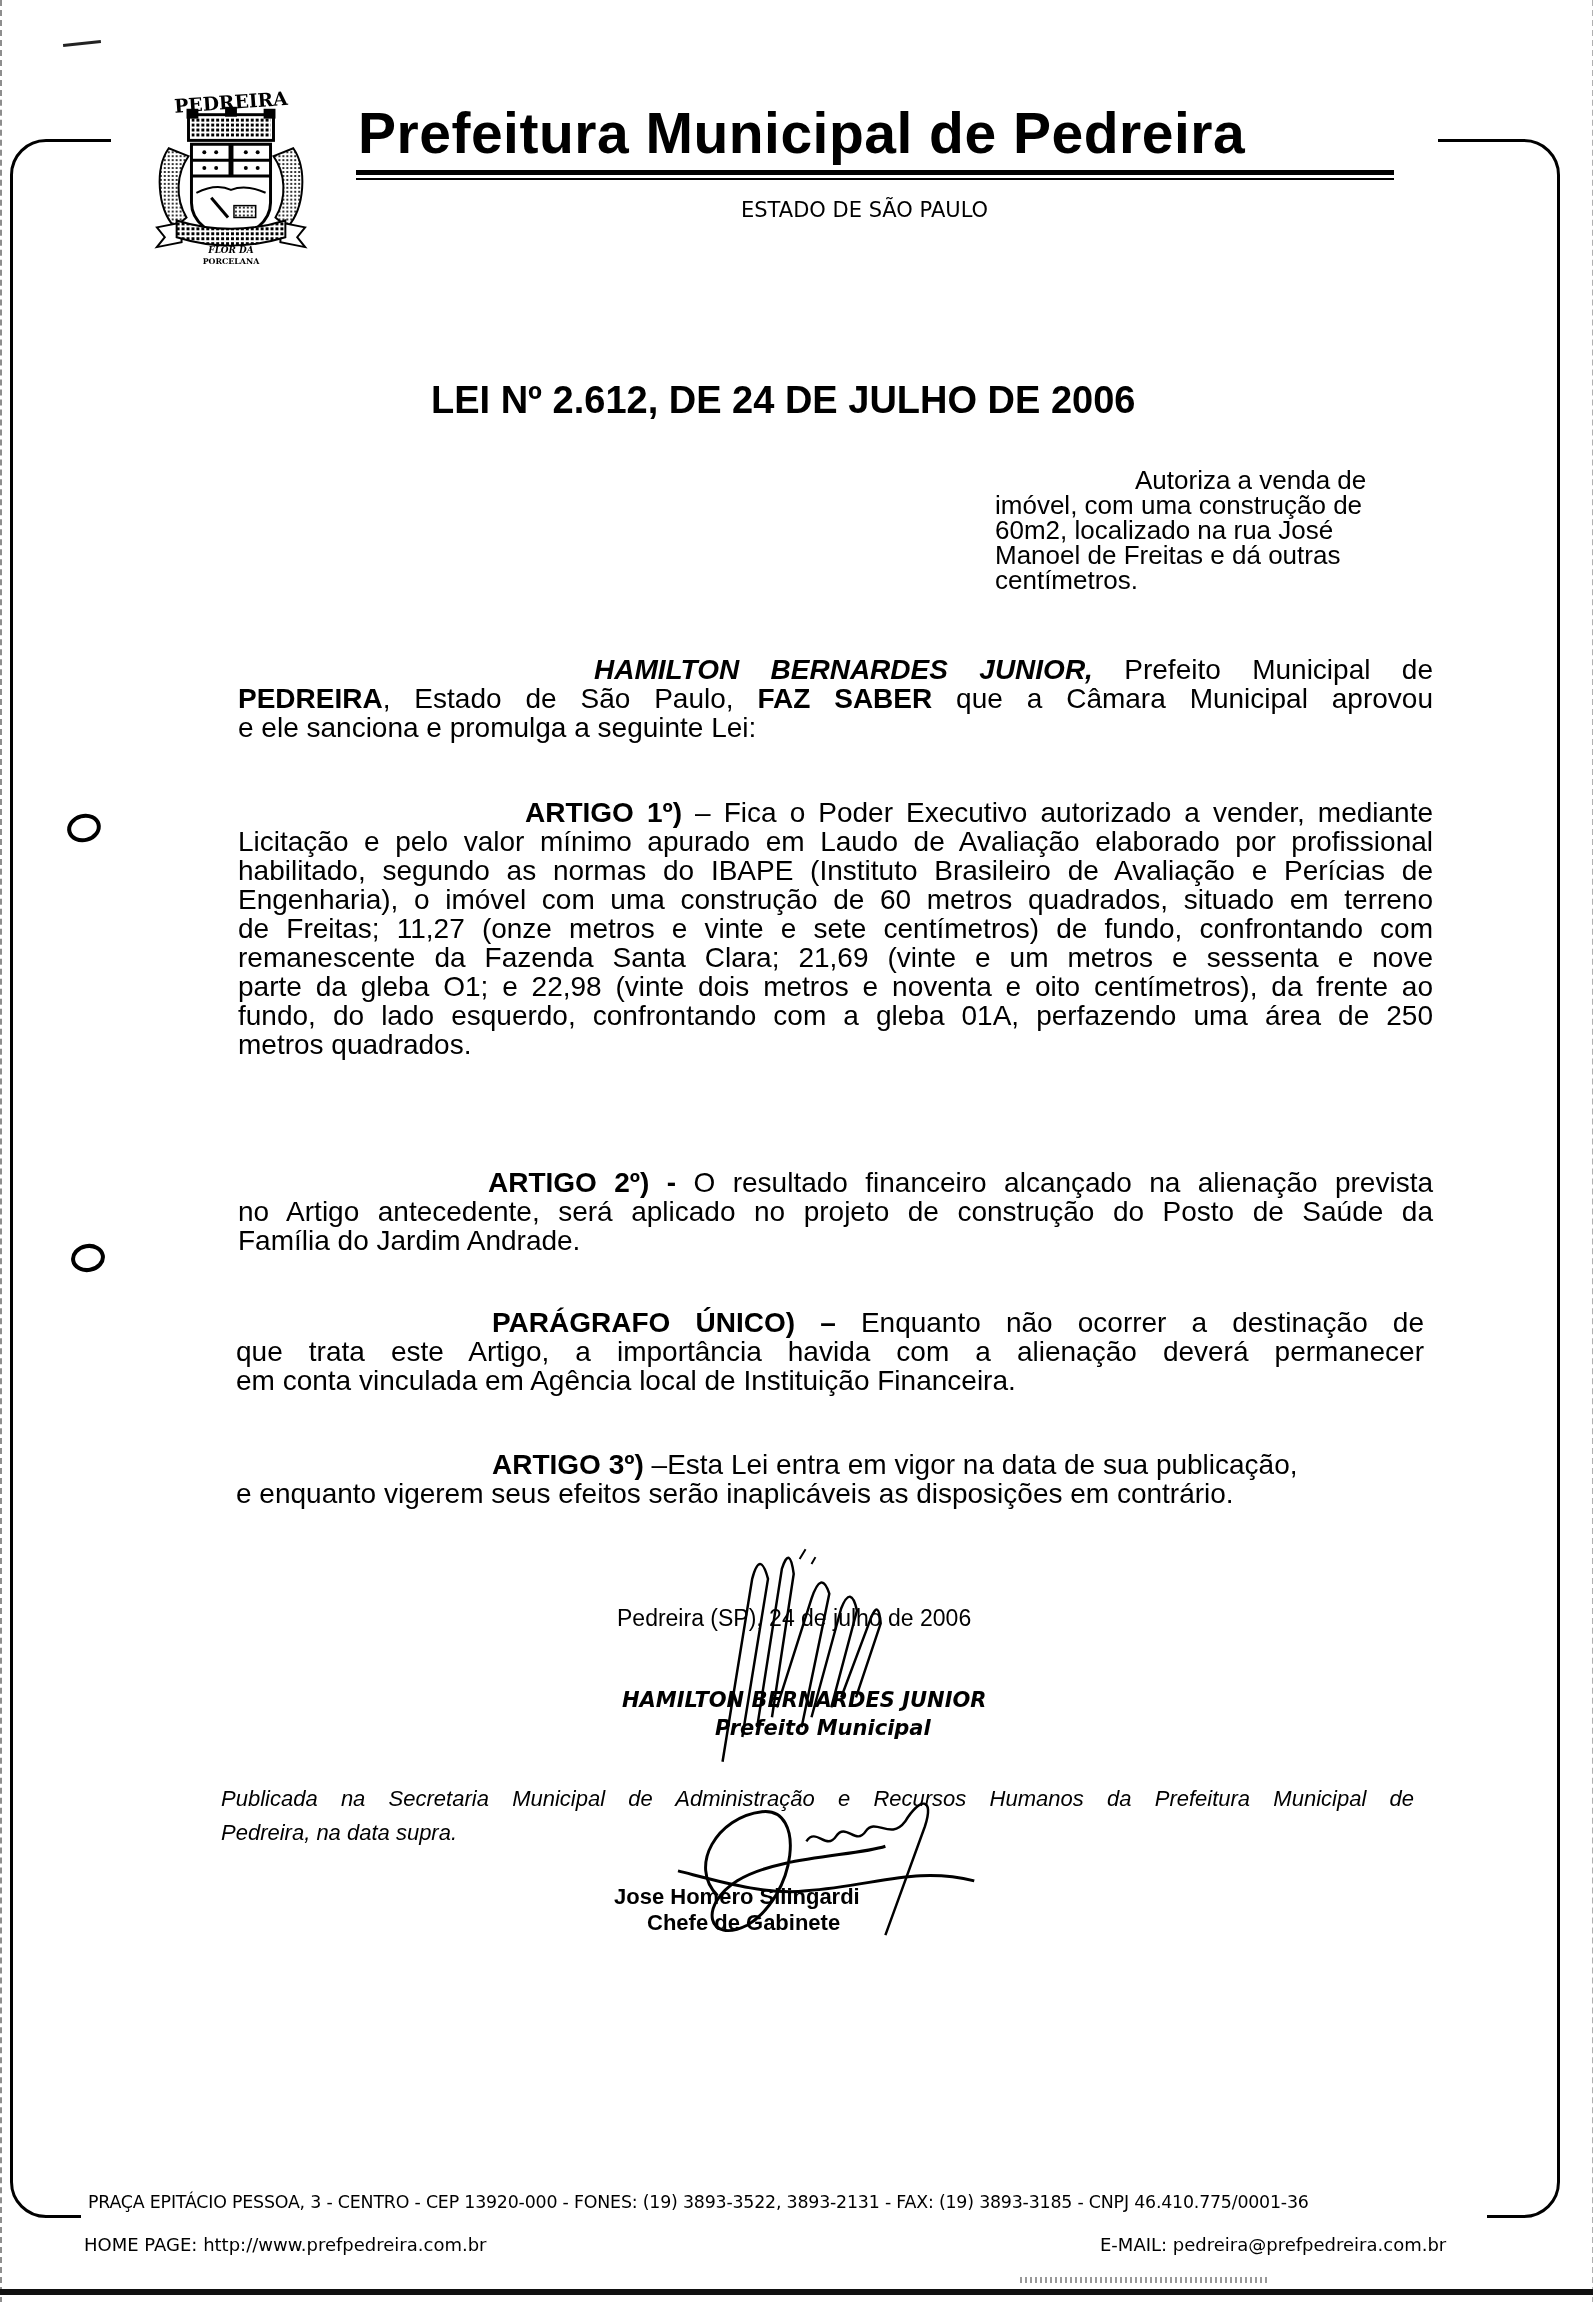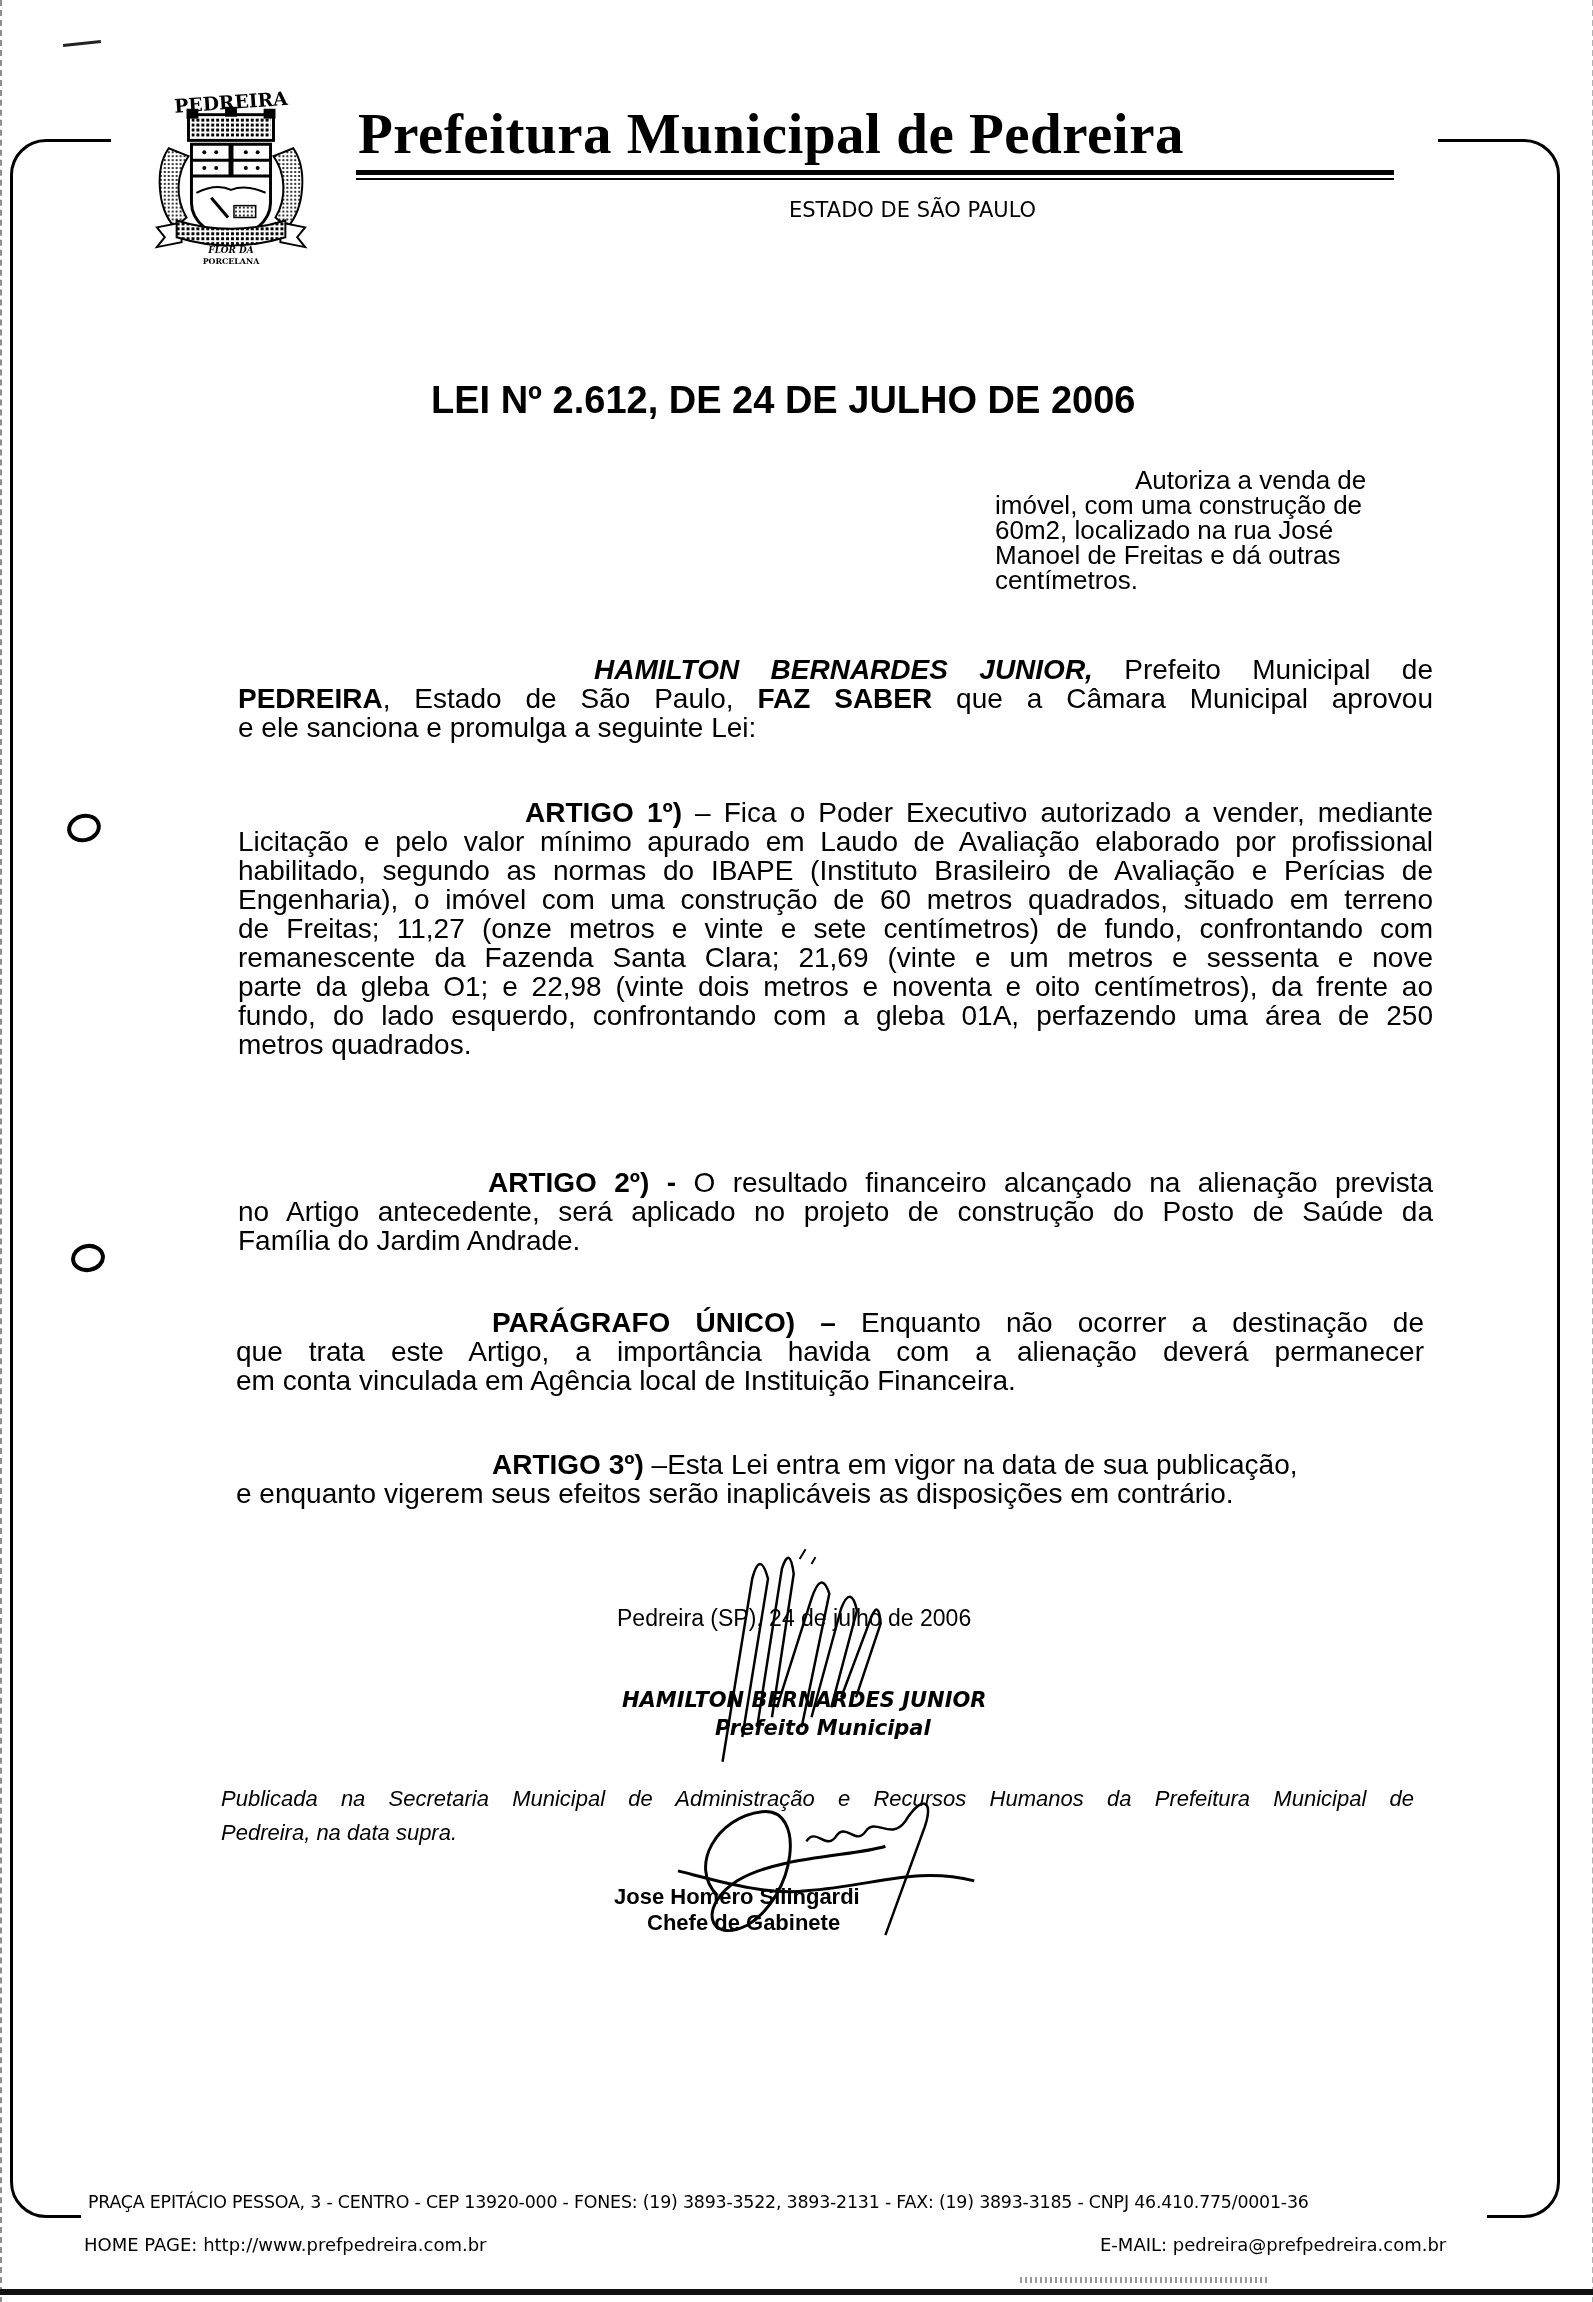--- a/index.html
+++ b/index.html
@@ -54,39 +54,38 @@
       background: #fff;
     }
 
     
     .crest {
       left: 147px; top: 79px; width: 168px; height: 188px;
     }
 
     .header-title {
       left: 358px; top: 105px;
-      font-family: Liberation Serif, serif;
+      font-family: Liberation Sans, sans-serif;
       font-weight: bold;
       font-size: 57px;
       letter-spacing: 0.5px;
       line-height: 1;
       white-space: nowrap;
     }
     .header-rule-1 {
       left: 356px; top: 170px; width: 1038px; height: 5px; background: #000;
     }
     .header-rule-2 {
       left: 356px; top: 178px; width: 1038px; height: 2px; background: #000;
     }
     .header-subtitle {
       left: 741px; top: 198px;
       font-family: "DejaVu Sans", sans-serif;
       font-size: 21px;
       white-space: nowrap;
-      margin-left: 48px;
     }
 
     .law-title {
       left: 431px; top: 379px;
       font-family: "Liberation Sans", sans-serif;
       font-weight: bold;
       font-size: 38px;
       white-space: nowrap;
     }
 

